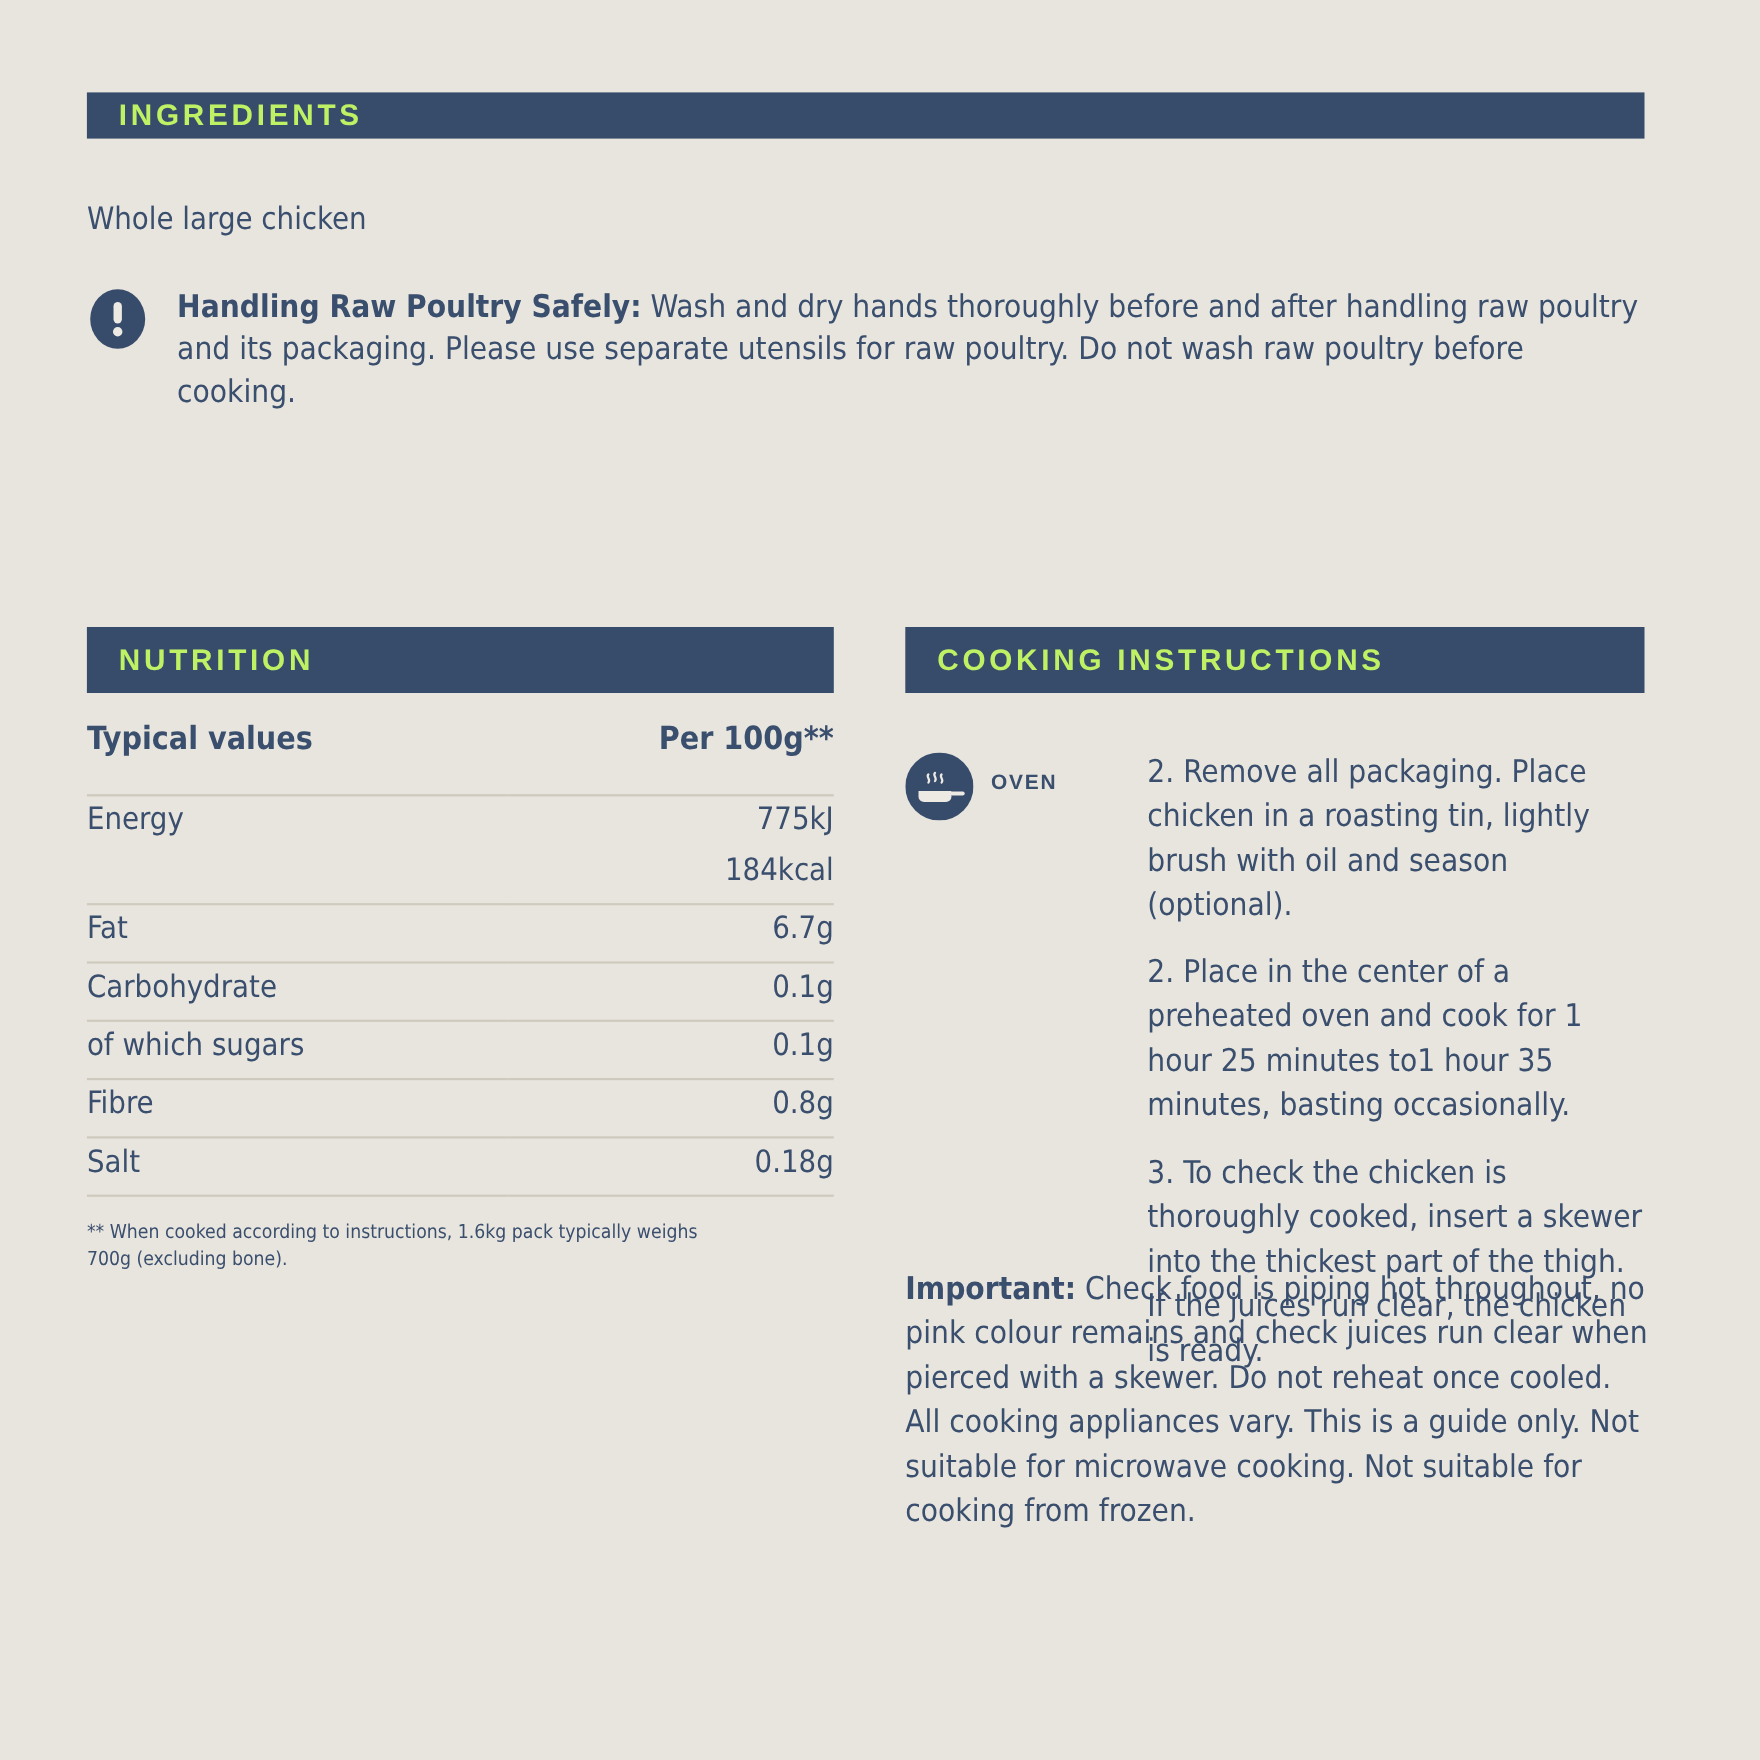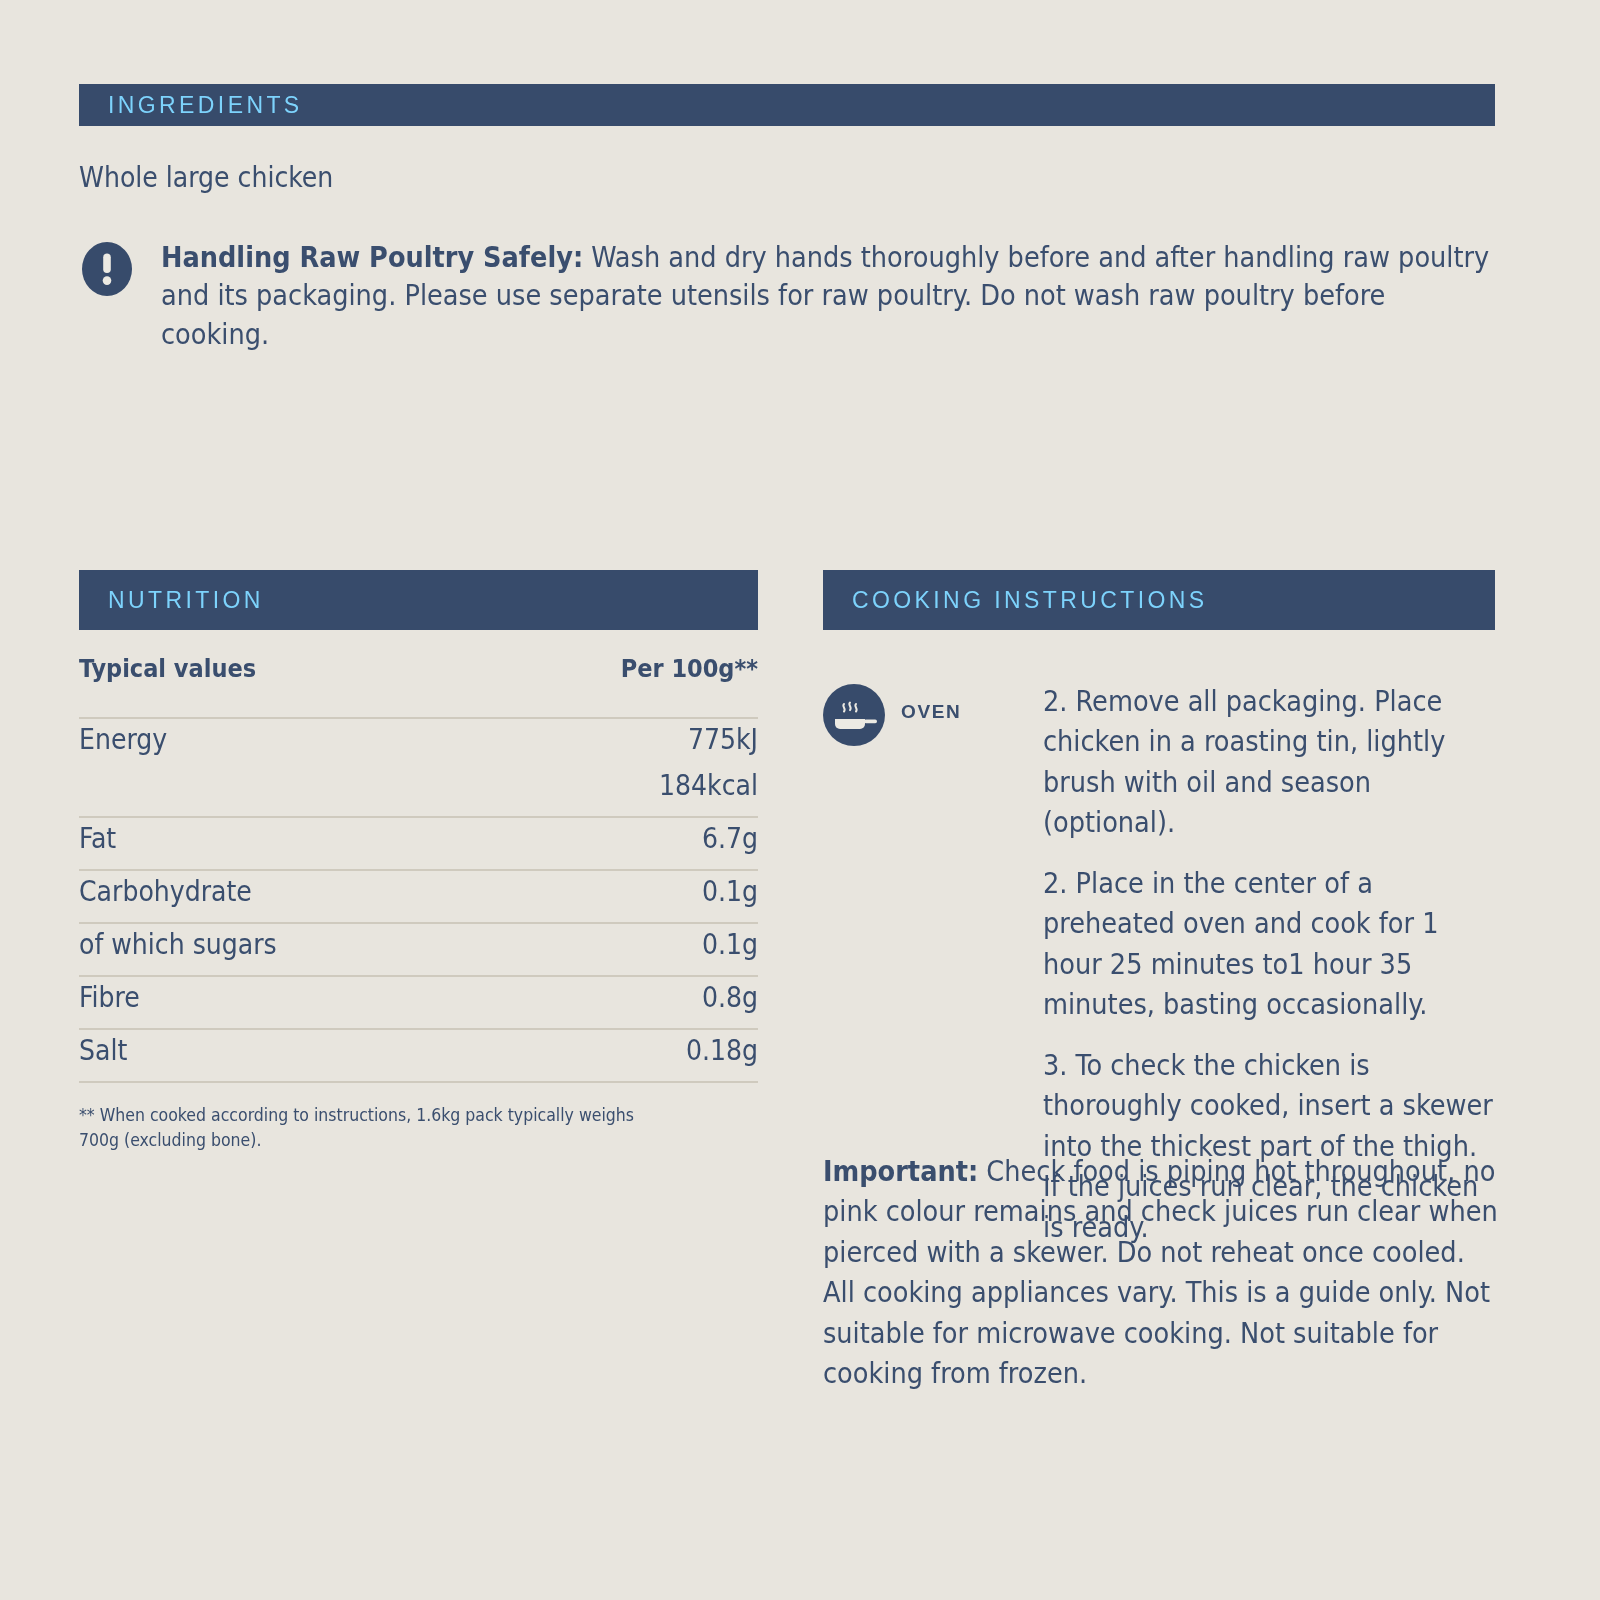--- a/index.html
+++ b/index.html
@@ -17,43 +17,43 @@
   }
 
   
   .bar {
     background: #374b6b;
     display: flex;
     align-items: center;
     box-sizing: border-box;
   }
   .bar-label {
-    color: #7dd3fc;
-    font-size: 23px;
+    color: #bef264;
+    font-size: 27px;
     letter-spacing: 3.4px;
-    font-weight: 400;
+    font-weight: 700;
     white-space: nowrap;
   }
 
   
   #ingredients-section {
     position: absolute;
     left: 79px;
     top: 84px;
     width: 1416px;
   }
   #ingredients-bar {
     height: 42px;
     padding-left: 29px;
   }
   #ingredients-body {
     font-family: "DejaVu Sans Condensed", "Liberation Sans Narrow", "Liberation Sans", sans-serif;
     font-stretch: condensed;
     font-size: 28px;
-    margin-top: 34px;
+    margin-top: 55px;
     line-height: 1.25;
   }
 
   
   #warning-callout {
     display: flex;
     margin-top: 44px;
   }
   #warning-icon {
     flex: 0 0 auto;
@@ -99,21 +99,21 @@
     font-stretch: condensed;
     margin-top: 0;
   }
   #nutrition-table td {
     font-size: 28px;
     padding: 0;
     vertical-align: top;
   }
   #nutrition-table .head-row td {
     font-weight: bold;
-    font-size: 25px;
+    font-size: 29px;
     padding-top: 24px;
     padding-bottom: 34px;
   }
   #nutrition-table tr.row td {
     border-top: 2px solid #cfcabe;
     padding-top: 4px;
     padding-bottom: 14px;
   }
   #nutrition-table tr.row.last td {
     border-bottom: 2px solid #cfcabe;

